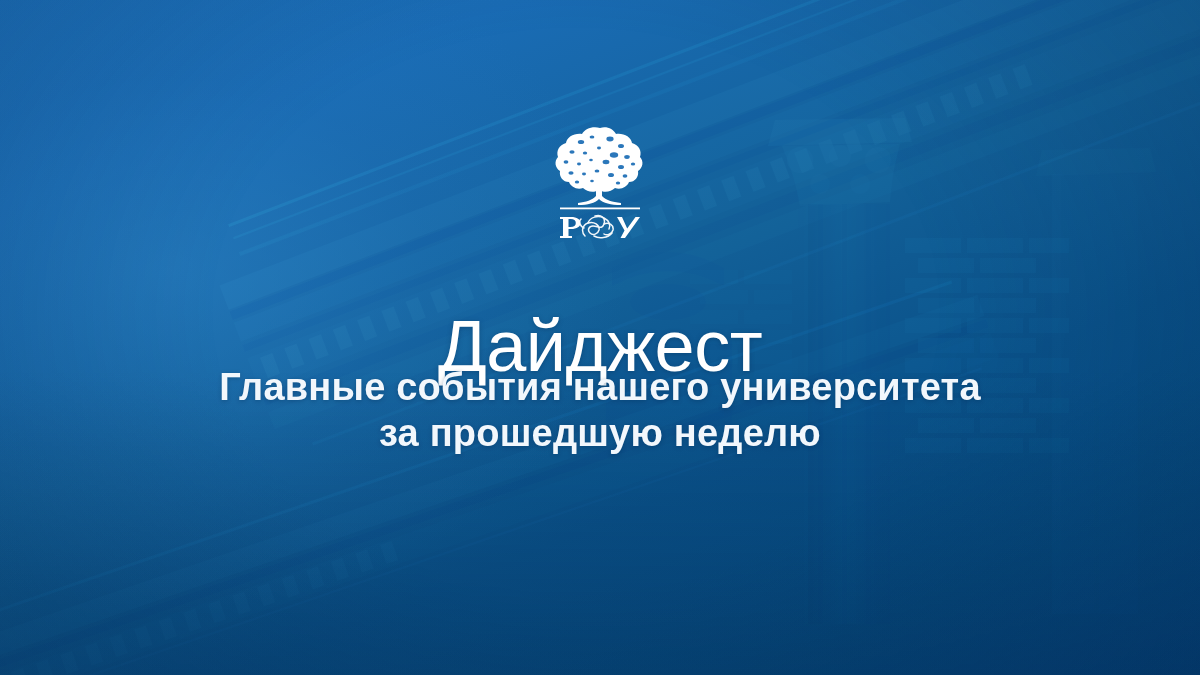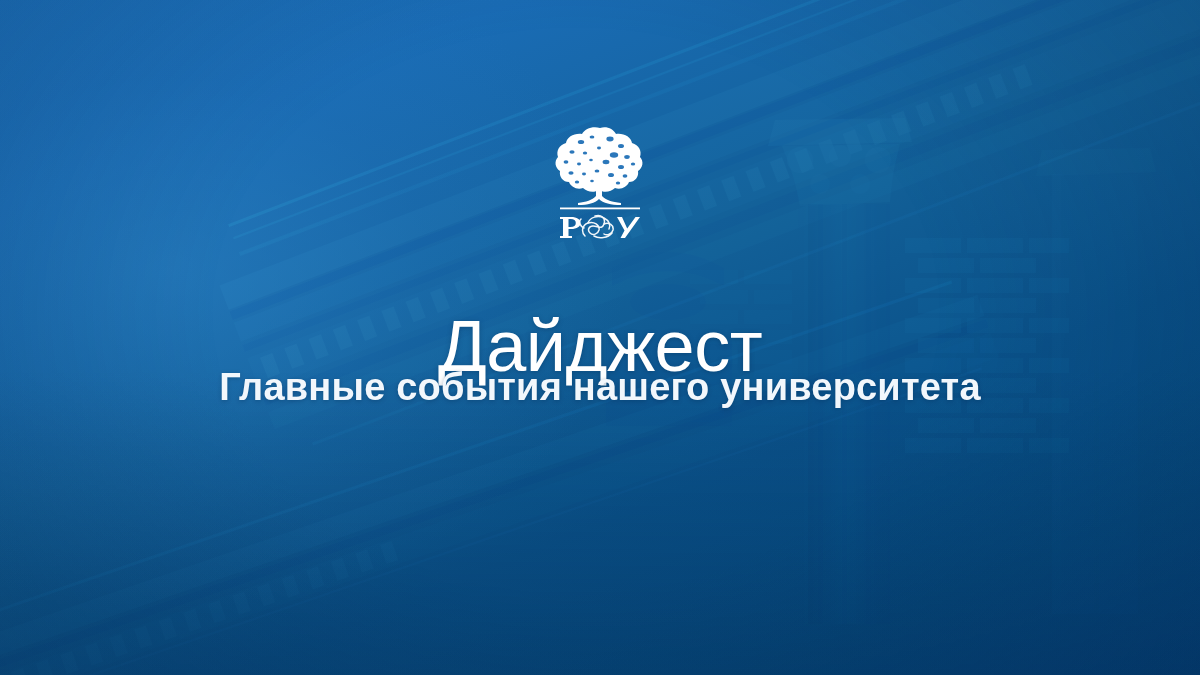--- a/index.html
+++ b/index.html
@@ -384,16 +384,17 @@
           <path d="M40 112 C45 115 54 114 58 109"></path>
           <path d="M30 104 C26 102 24 98 27 95"></path>
         </g>
       </svg>
     </div>
 
     <h1 class="title">Дайджест</h1>
 
     <div class="subtitle">
       <div>Главные события нашего университета</div>
+      <div>за прошедшую неделю</div>
     </div>
 
   </div>
 </div>
 
 </body></html>

